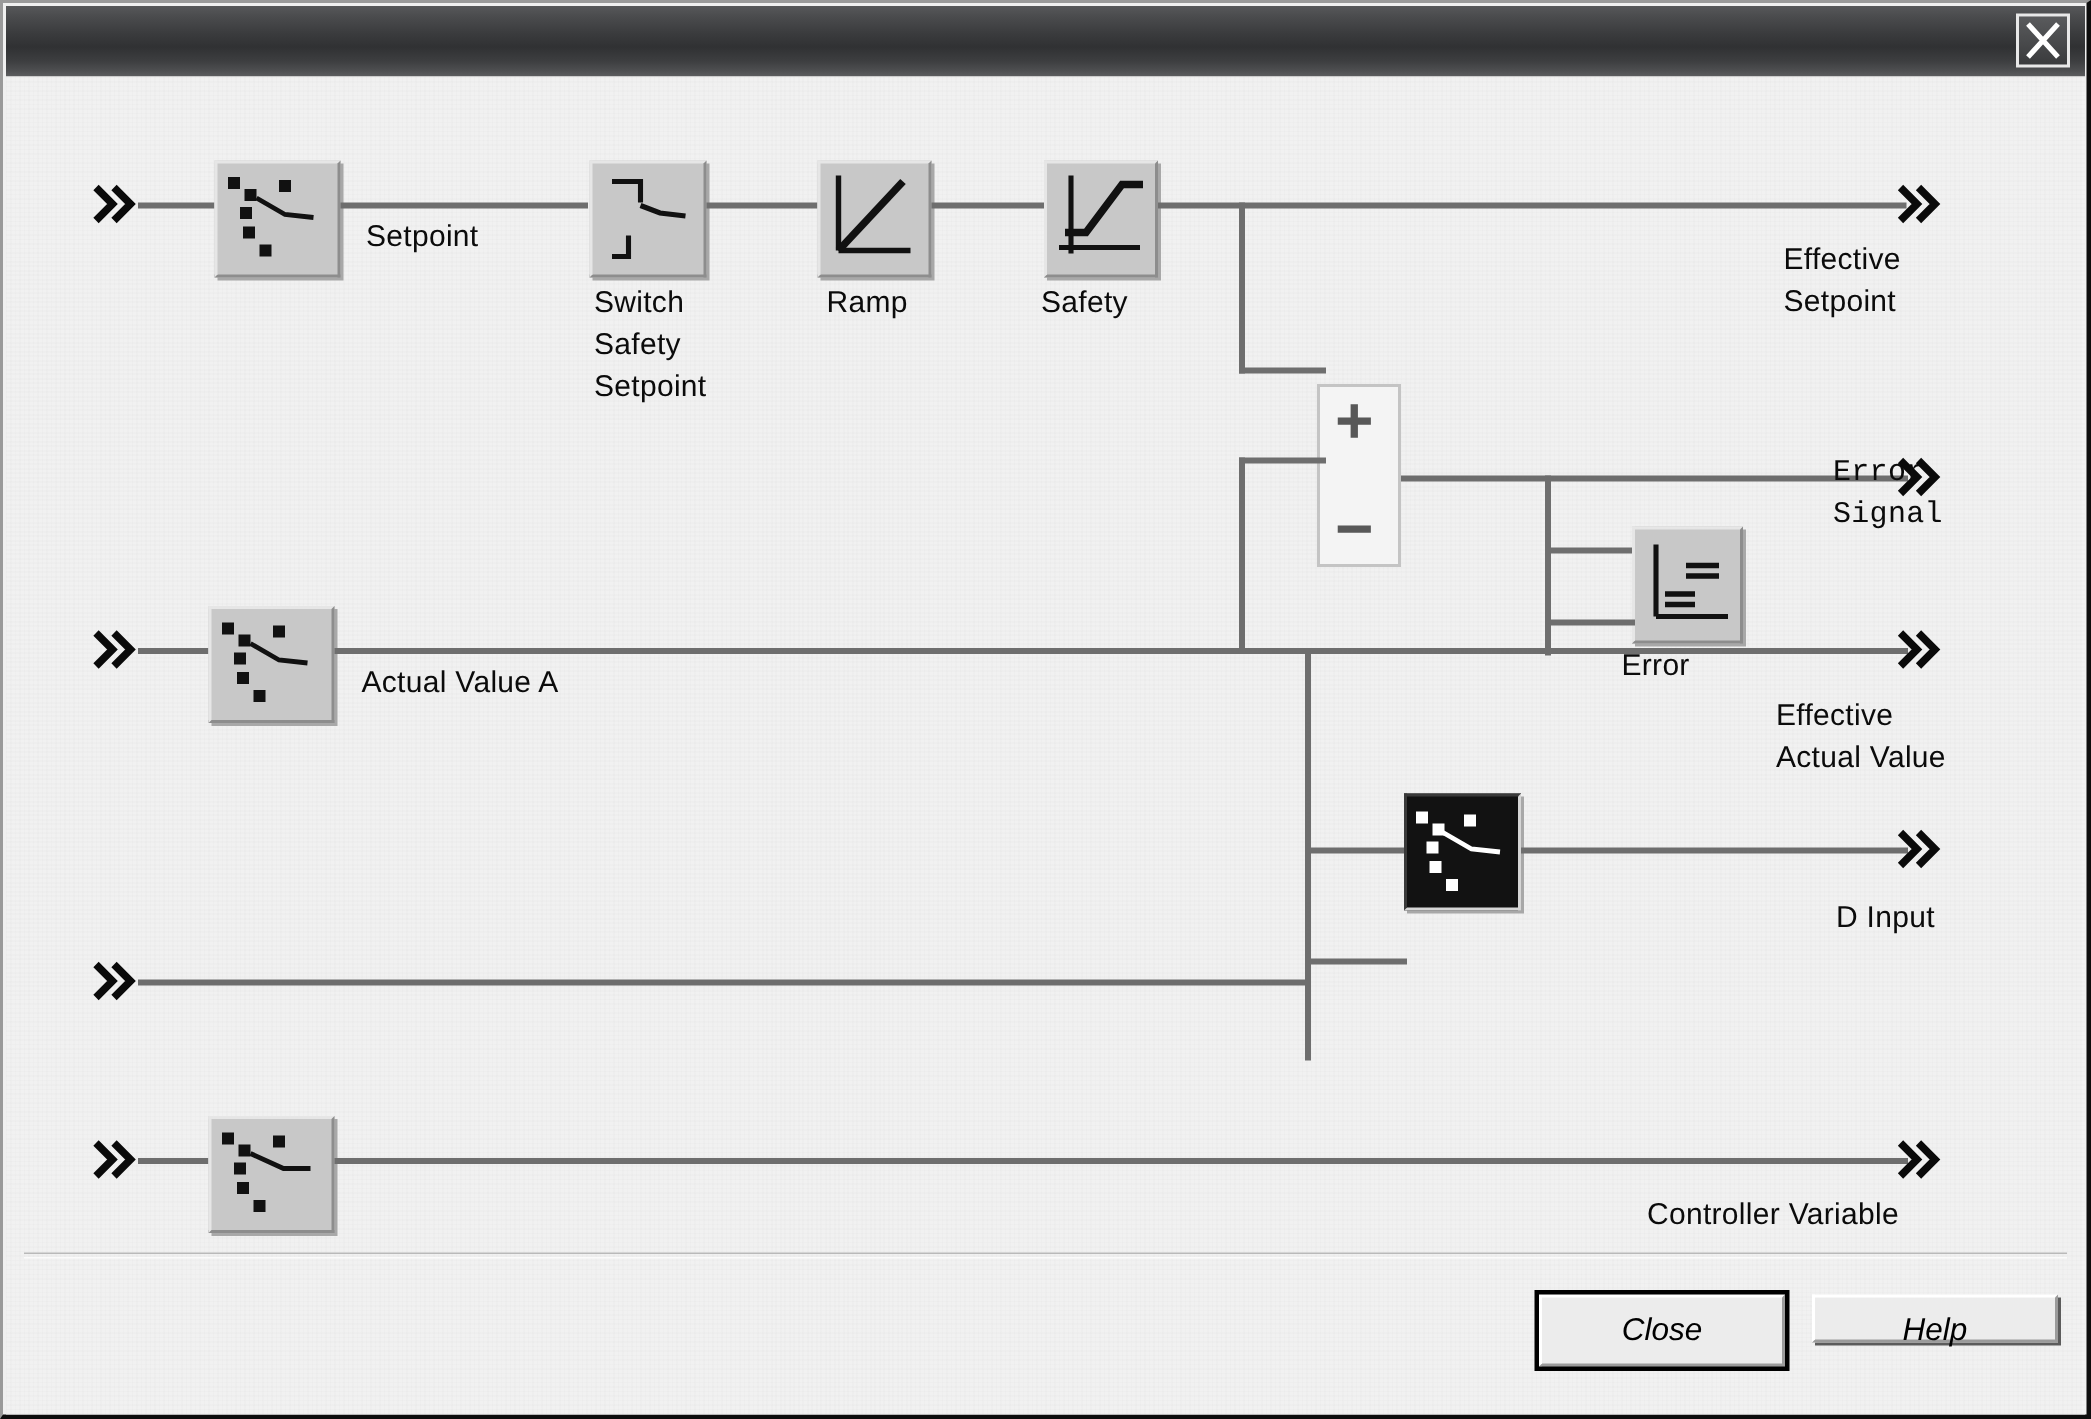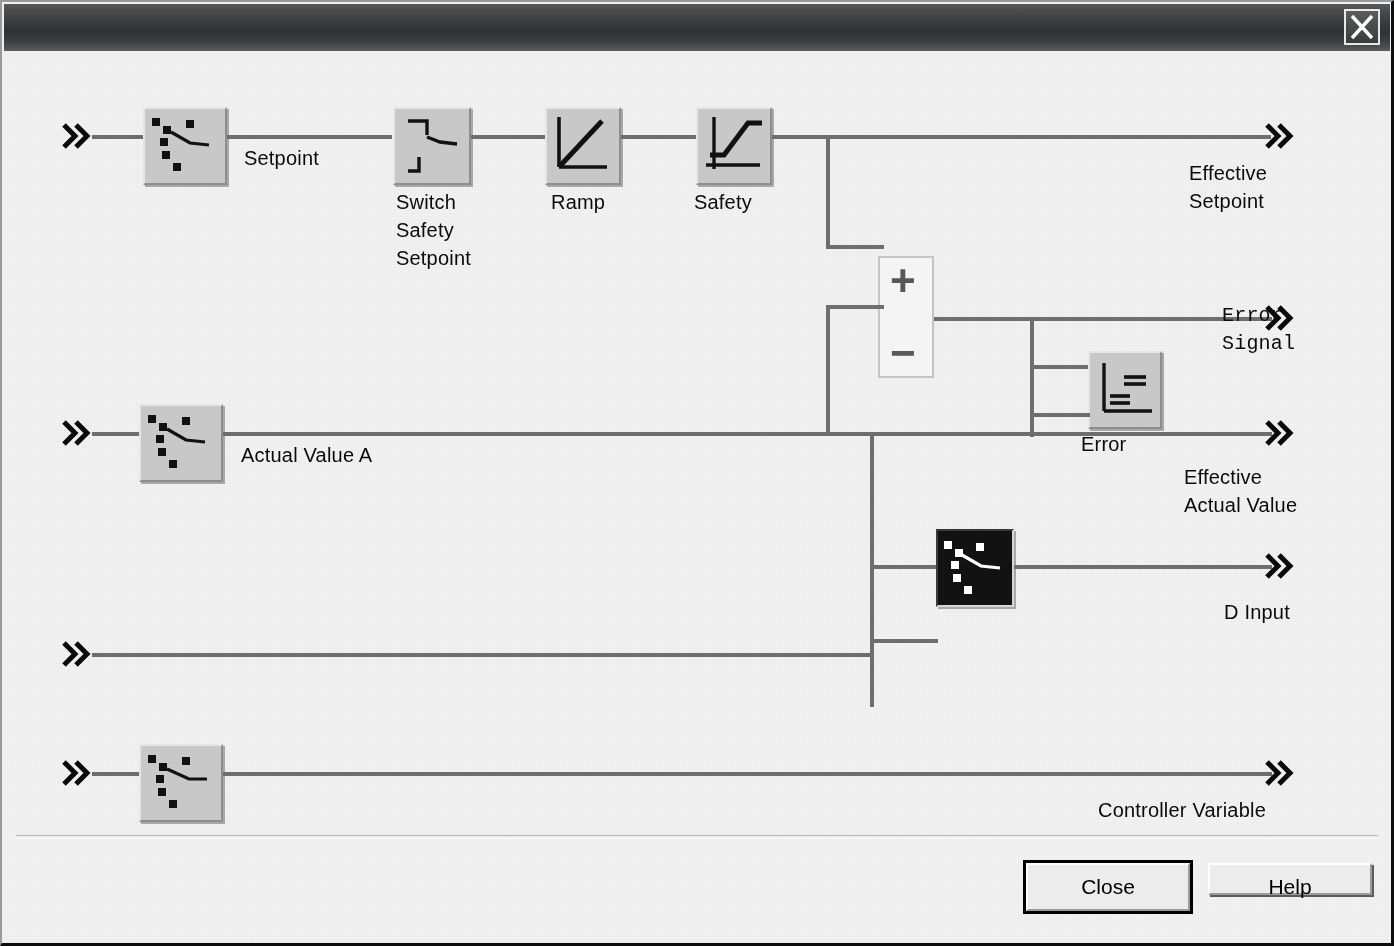--- a/index.html
+++ b/index.html
@@ -171,20 +171,21 @@
     color: #000;
     text-align: center;
     line-height: 44px;
     border-top: 2px solid #ffffff;
     border-left: 2px solid #ffffff;
     border-right: 2px solid #9b9b9b;
     border-bottom: 2px solid #9b9b9b;
     box-shadow: 2px 2px 0 0 #5c5c5c;
     cursor: pointer;
     font-family: "Liberation Sans", sans-serif;
+    font-style: italic;
   }
   .btn.default {
     outline: 3px solid #000;
     outline-offset: 0px;
   }
 </style>
 </head>
 <body>
 
 <div id="window">

